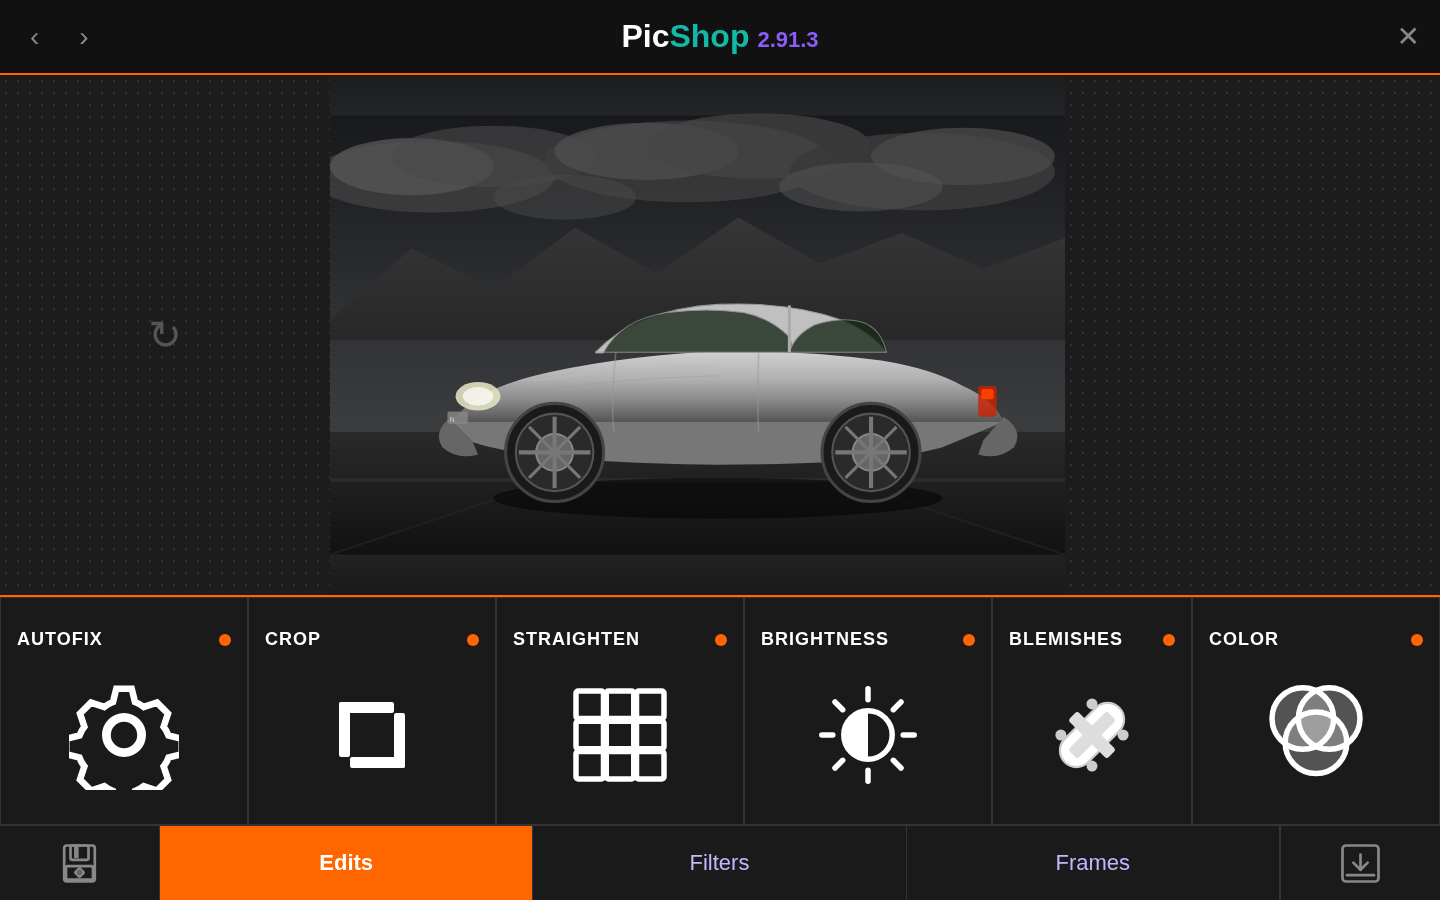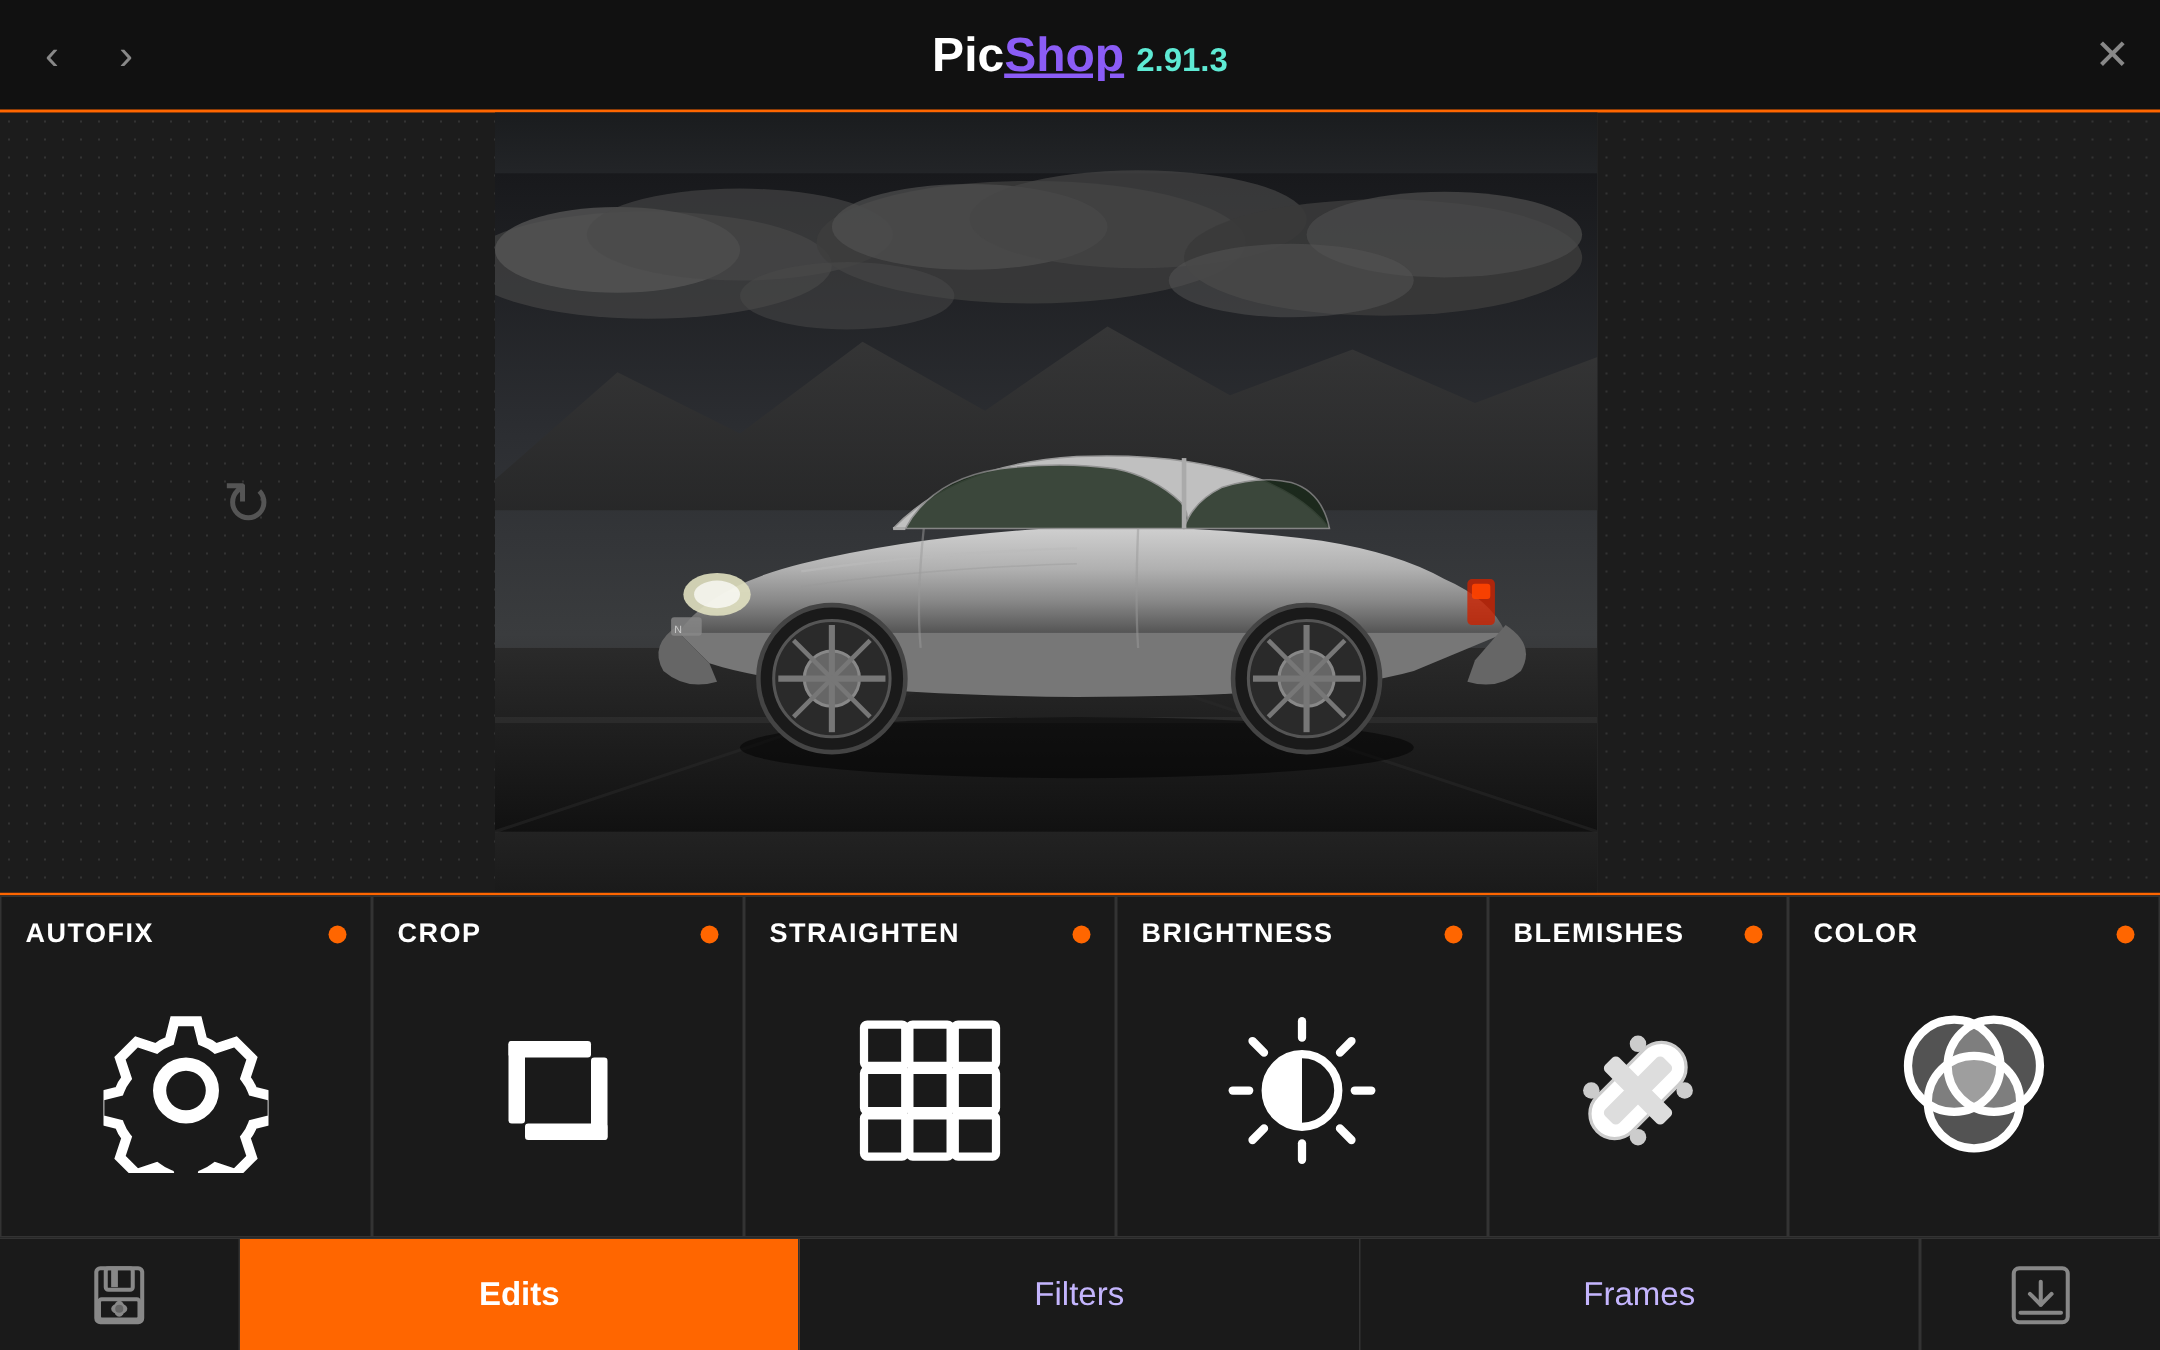--- a/index.html
+++ b/index.html
@@ -54,26 +54,25 @@
     #header .title {
       font-size: 32px;
       font-weight: bold;
     }
 
     #header .title-pic {
       color: #fff;
     }
 
     #header .title-shop {
+      color: #14b8a6;
+    }
+
+    #header .version {
       color: #8b5cf6;
-      text-decoration: underline;
-    }
-
-    #header .version {
-      color: #5eead4;
       font-size: 22px;
       margin-left: 8px;
     }
 
     
     #main-content {
       display: flex;
       width: 100%;
       height: 520px;
       background: #1a1a1a;
@@ -128,21 +127,21 @@
       padding: 0;
       gap: 0;
     }
 
     .tool-item {
       flex: 1;
       display: flex;
       flex-direction: column;
       align-items: flex-start;
       justify-content: flex-start;
-      padding: 14px 16px 14px 16px;
+      padding: 31px 16px 14px 16px;
       border: 1px solid #333;
       cursor: pointer;
       position: relative;
       background: #1a1a1a;
       min-width: 0;
     }
 
     
     .tool-item.partial {
       flex: 0 0 200px;

